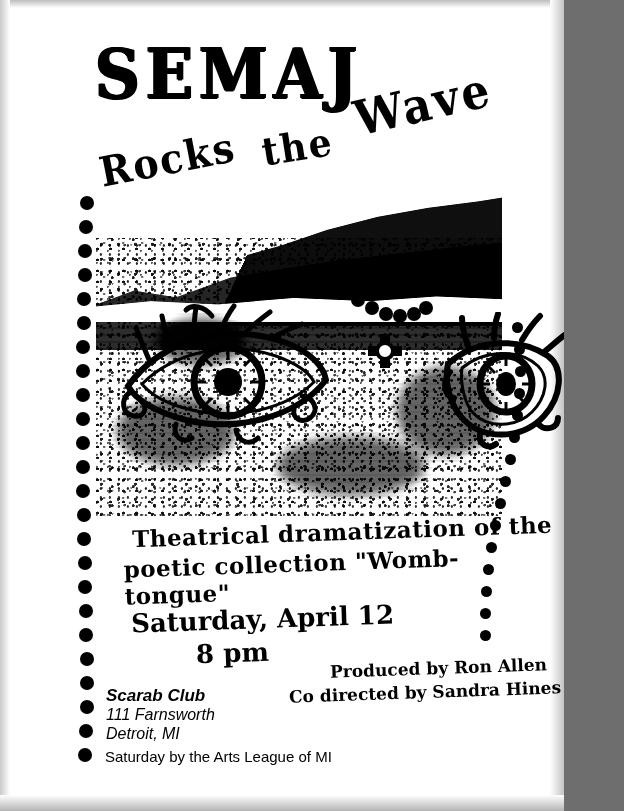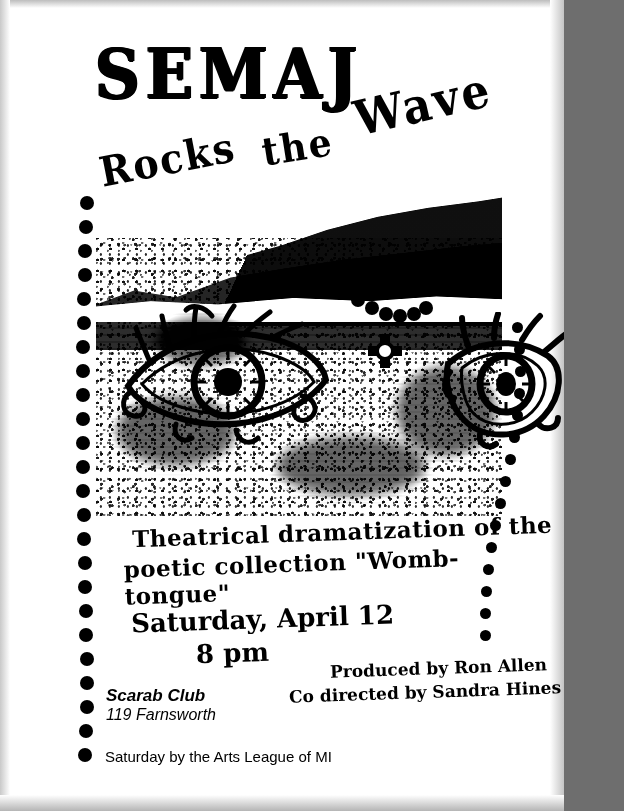--- a/index.html
+++ b/index.html
@@ -378,18 +378,19 @@
   <div class="hand line-desc2">poetic collection "Womb-tongue"</div>
 
   <div class="hand line-date">Saturday, April 12</div>
   <div class="hand line-time">8 pm</div>
 
   <div class="hand credit1">Produced by Ron Allen</div>
   <div class="hand credit2">Co directed by Sandra Hines</div>
 
   <div class="venue">
     <div>Scarab Club</div>
-    <div class="v2">119 Farnsworth</div>
+    <div class="v2">111 Farnsworth</div>
+    <div class="v3">Detroit, MI</div>
   </div>
 
   <div class="sponsor">Saturday by the Arts League of MI</div>
 
 </div>
 
 </body></html>

